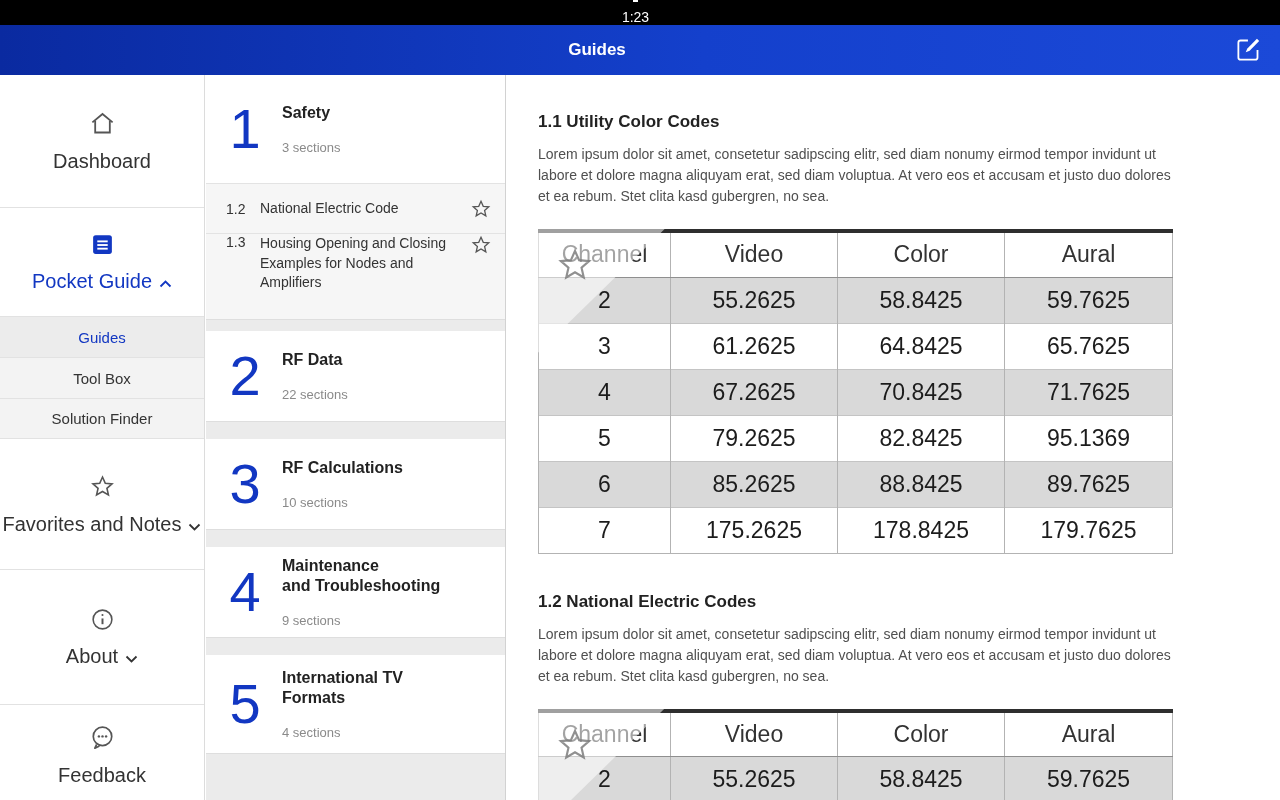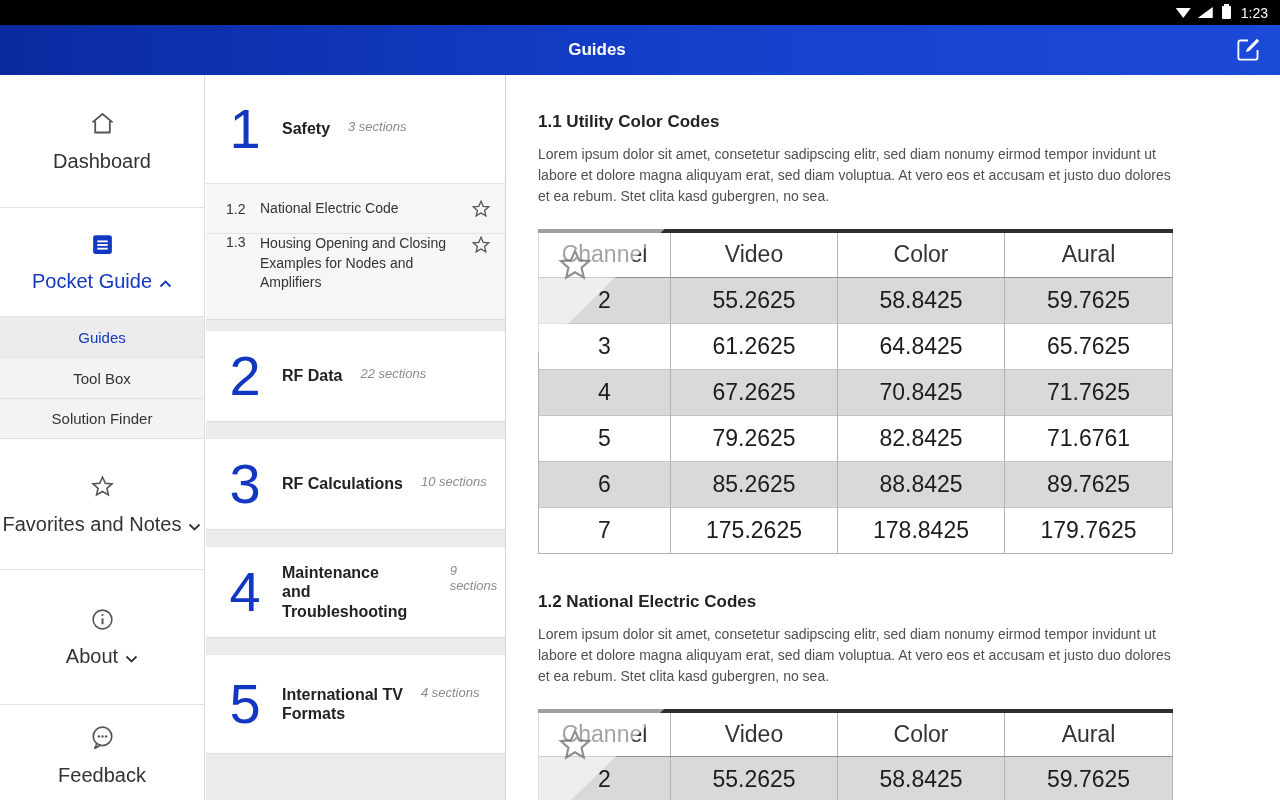--- a/index.html
+++ b/index.html
@@ -8,21 +8,21 @@
     width:1280px; height:800px; overflow:hidden;
     font-family:"Liberation Sans", sans-serif;
     background:#fff; position:relative;
   }
   .app { position:relative; width:1280px; height:800px; }
 
   
   .status-bar{
     position:absolute; top:0; left:0; width:100%; height:25px; background:#000;
     display:flex; align-items:center; justify-content:flex-end; gap:7px;
-    padding-right:12px; color:#fff; z-index:6;
+    padding-right:12px; color:#fff; z-index:6;flex-direction:column;
   }
   .icon-wifi{ width:15px; height:11px; background:#fff;
     clip-path:polygon(0 8%,100% 8%,50% 100%); }
   .icon-signal{ width:15px; height:11px; background:#fff;
     clip-path:polygon(100% 0,100% 100%,0 100%); }
   .icon-battery{ width:9px; height:13px; background:#fff; border-radius:1px;
     position:relative; margin-left:2px; }
   .icon-battery::before{ content:""; position:absolute; top:-2px; left:2px;
     width:5px; height:2px; background:#fff; }
   .status-time{ font-size:14px; margin-left:3px; }
@@ -68,23 +68,23 @@
     background:#ebebeb; border-right:1px solid #d2d2d2; overflow:hidden;
   }
   .card{ background:#fff; margin-bottom:11px; border-bottom:1px solid #dedede; }
   .card-sm{ margin-bottom:17px; }
   .chapter{ display:flex; align-items:center; gap:18px; padding-left:20px;
     background:#fff; cursor:pointer; }
   .chapter-head1{ height:108px; }
   .chapter-sm{ height:90px; }
   .chapter-last{ height:98px; }
   .chapter-num{ font-size:56px; color:#1237c2; min-width:38px; text-align:center; line-height:1; }
-  .chapter-info{ display:flex; flex-direction:row; gap:18px; }
+  .chapter-info{ display:flex; flex-direction:column; gap:18px; }
   .chapter-title{ font-size:16px; font-weight:700; color:#222; white-space:pre-line; line-height:1.2; }
-  .chapter-sections{ font-size:13px; color:#8a8a8a;font-style:italic; }
+  .chapter-sections{ font-size:13px; color:#8a8a8a; }
 
   .sub-row{
     display:flex; align-items:center; background:#f6f6f6;
     border-top:1px solid #e3e3e3; padding:0 13px 0 20px; cursor:pointer;
   }
   .sub-row-std{ height:50px; }
   .sub-row-tall{ height:86px; align-items:flex-start; }
   .sub-num{ width:34px; flex:none; font-size:14px; color:#333; }
   .sub-title{ font-size:14px; color:#333; width:190px; line-height:1.4; }
   .sub-row.active .sub-num, .sub-row.active .sub-title{ color:#1237c2; }
@@ -345,21 +345,21 @@
               <tr>
                 <td>4</td>
                 <td>67.2625</td>
                 <td>70.8425</td>
                 <td>71.7625</td>
               </tr>
               <tr>
                 <td>5</td>
                 <td>79.2625</td>
                 <td>82.8425</td>
-                <td>71.6761</td>
+                <td>95.1369</td>
               </tr>
               <tr>
                 <td>6</td>
                 <td>85.2625</td>
                 <td>88.8425</td>
                 <td>89.7625</td>
               </tr>
               <tr>
                 <td>7</td>
                 <td>175.2625</td>

